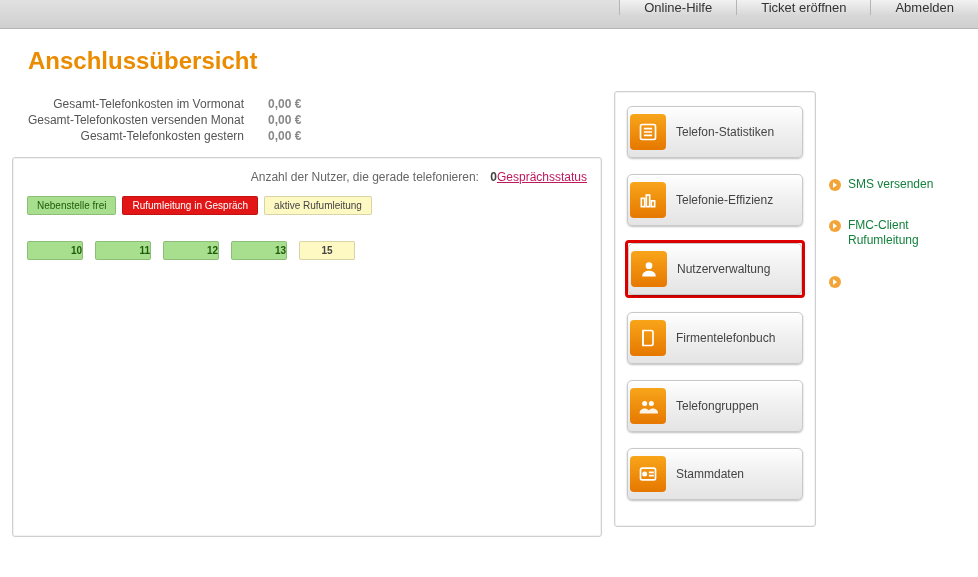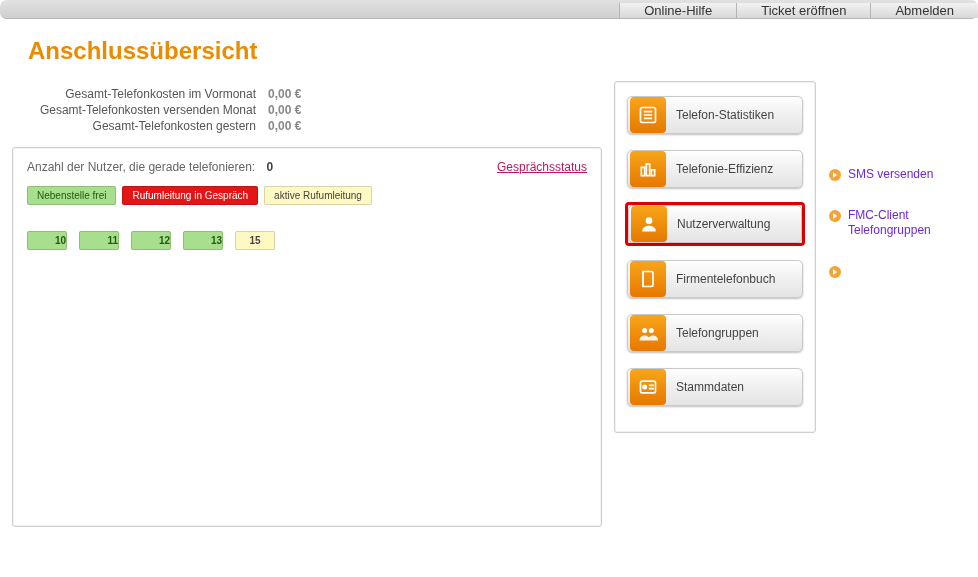--- a/index.html
+++ b/index.html
@@ -6,27 +6,26 @@
   body {
     font-family: Arial, Helvetica, sans-serif;
     font-size: 12px;
     color: #444;
     background: #fff;
     width: 978px;
     height: 577px;
     overflow: hidden;
   }
   .topbar {
-    height: 19px;
+    height: 29px;
     background: linear-gradient(#e1e1e1, #cfcfcf);
     border-bottom: 1px solid #b5b5b5;
     display: flex;
     justify-content: flex-end;
-    align-items: flex-end;
-    border-radius: 7px;
+    align-items: flex-start;
   }
   .topbar .btn {
     border-left: 1px solid #b5b5b5;
     padding: 0 24px;
     display: flex;
     align-items: center;
     color: #333;
     background: linear-gradient(#f2f2f2, #d8d8d8);
     cursor: pointer;
     font-size: 13px;
@@ -60,39 +59,39 @@
     padding: 6px 0 12px 0;
   }
   .cost-row {
     display: flex;
     align-items: center;
     margin-bottom: 2px;
   }
   .cost-label {
     width: 256px;
     text-align: right;
-    padding-right: 12px;
+    padding-right: 24px;
     color: #555;
   }
   .cost-value {
     color: #888;
     font-weight: bold;
   }
   
   .panel {
     border: 1px solid #cfcfcf;
     border-radius: 3px;
     background: #fff;
     padding: 12px 14px;
     min-height: 380px;
     box-shadow: inset 0 0 0 1px #f2f2f2;
   }
   .panel-top {
     display: flex;
-    justify-content: space-between;
+    justify-content: flex-end;
     align-items: center;
     margin-bottom: 12px;
   }
   .user-count {
     color: #666;
   }
   .user-count .num {
     margin-left: 8px;
     font-weight: bold;
     color: #444;
@@ -126,21 +125,21 @@
   }
   .chip-fwd {
     background: #fef9c3;
     color: #444;
   }
   .extensions {
     display: flex;
     gap: 12px;
   }
   .ext {
-    width: 40px;
+    width: 56px;
     padding: 3px 0;
     font-weight: bold;
   }
   
   .greeting {
     padding: 12px 4px 18px 4px;
     color: #333;
     font-size: 12px;
     font-weight: bold;
   }
@@ -158,21 +157,21 @@
     margin-bottom: 12px;
   }
   .menu-wrap.highlighted {
     border: 3px solid #de0000;
     border-radius: 4px;
     padding: 0;
   }
   .menu-btn {
     display: flex;
     align-items: center;
-    height: 38px;
+    height: 52px;
     border: 1px solid #c9c9c9;
     border-radius: 5px;
     background: linear-gradient(#ffffff, #f1f1f1 45%, #e4e4e4);
     box-shadow: 0 1px 2px rgba(0,0,0,.25);
     cursor: pointer;
     overflow: hidden;
   }
   .menu-btn .icon {
     width: 36px;
     height: 36px;
@@ -188,21 +187,21 @@
   .menu-btn .icon svg { width: 20px; height: 20px; }
   .menu-btn .lbl {
     color: #444;
     font-size: 12px;
   }
   
   .tip {
     display: flex;
     align-items: flex-start;
     margin-bottom: 26px;
-    color: #6d28d9;
+    color: #15803d;
     font-size: 12px;
   }
   .tip .arrow {
     width: 14px;
     height: 14px;
     margin-right: 6px;
     margin-top: 1px;
     flex-shrink: 0;
   }
   .tip .arrow svg { display:block; }
@@ -349,21 +348,21 @@
         </div>
         <div class="txt">SMS versenden</div>
       </div>
       <div class="tip">
         <div class="arrow">
           <svg viewBox="0 0 14 14">
             <circle cx="7" cy="7" r="6" fill="#f4a437"></circle>
             <path d="M5 4l4 3-4 3z" fill="white"></path>
           </svg>
         </div>
-        <div class="txt">FMC-Client Telefongruppen</div>
+        <div class="txt">FMC-Client Rufumleitung</div>
       </div>
       <div class="tip">
         <div class="arrow">
           <svg viewBox="0 0 14 14">
             <circle cx="7" cy="7" r="6" fill="#f4a437"></circle>
             <path d="M5 4l4 3-4 3z" fill="white"></path>
           </svg>
         </div>
       </div>
     </div>

